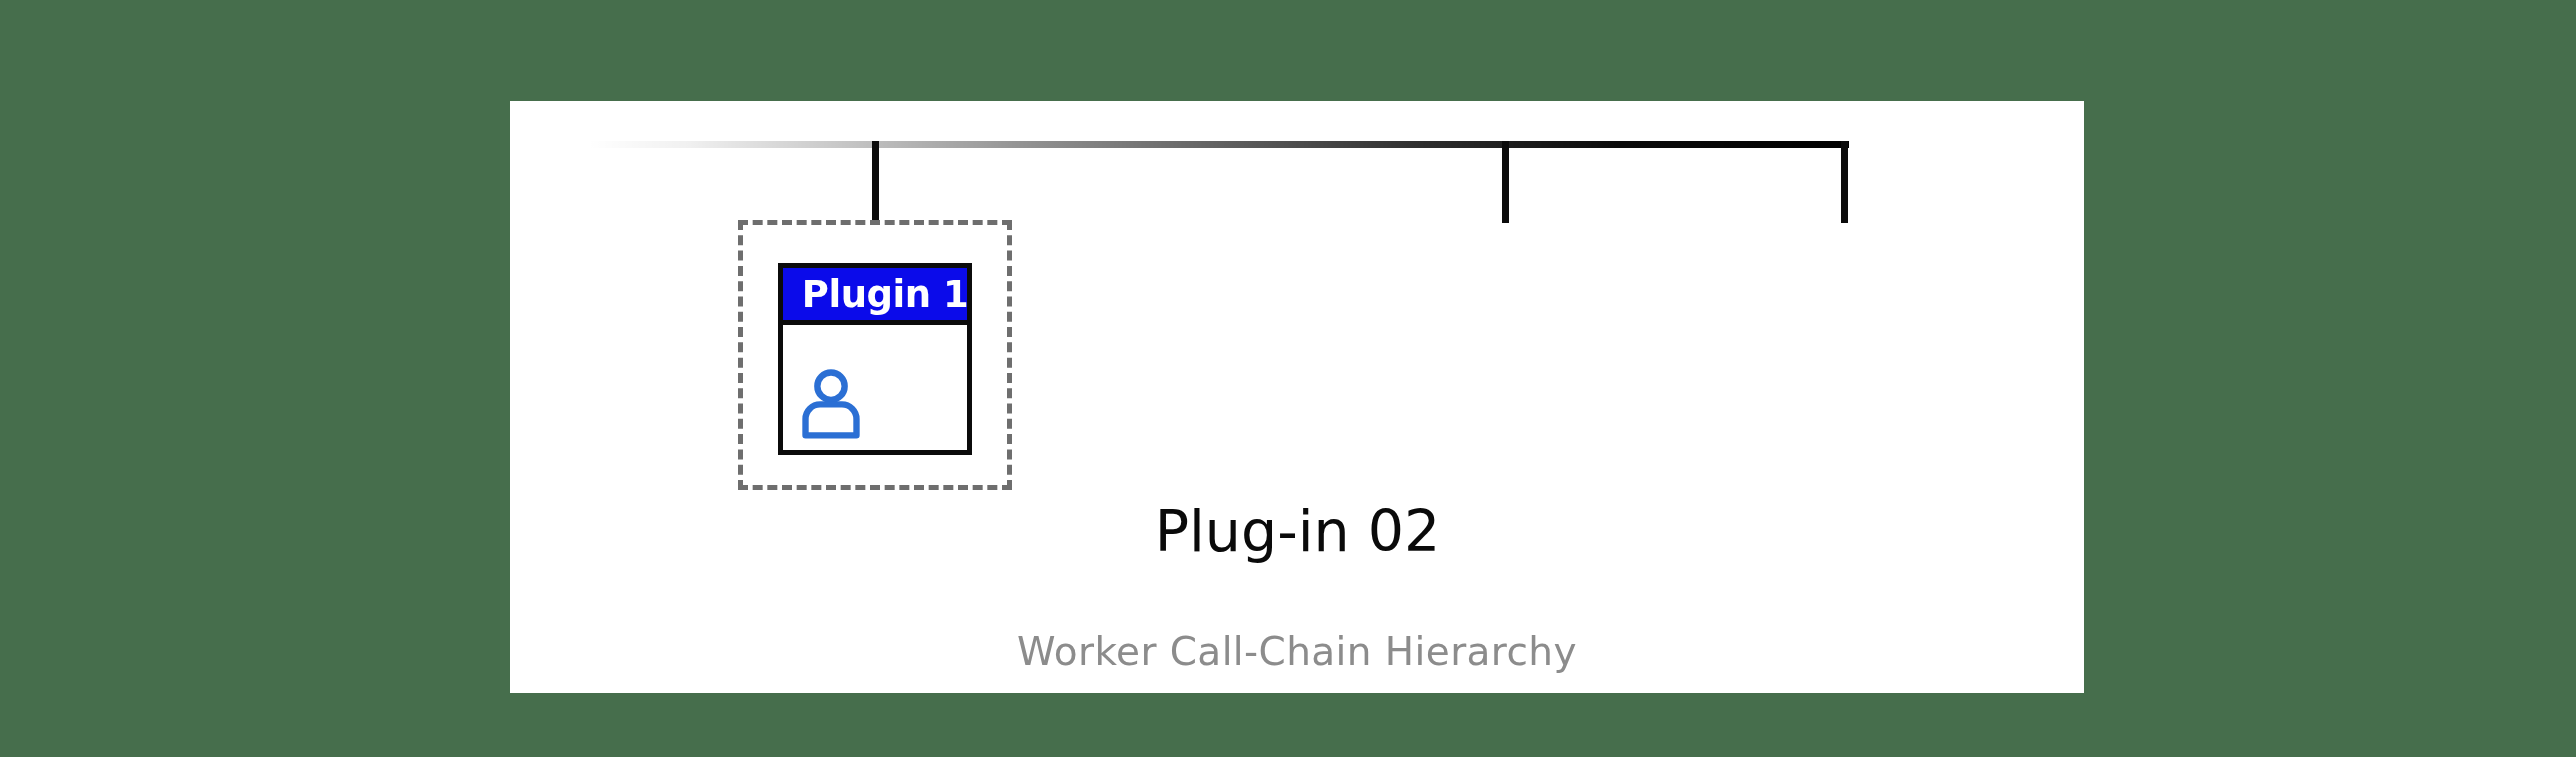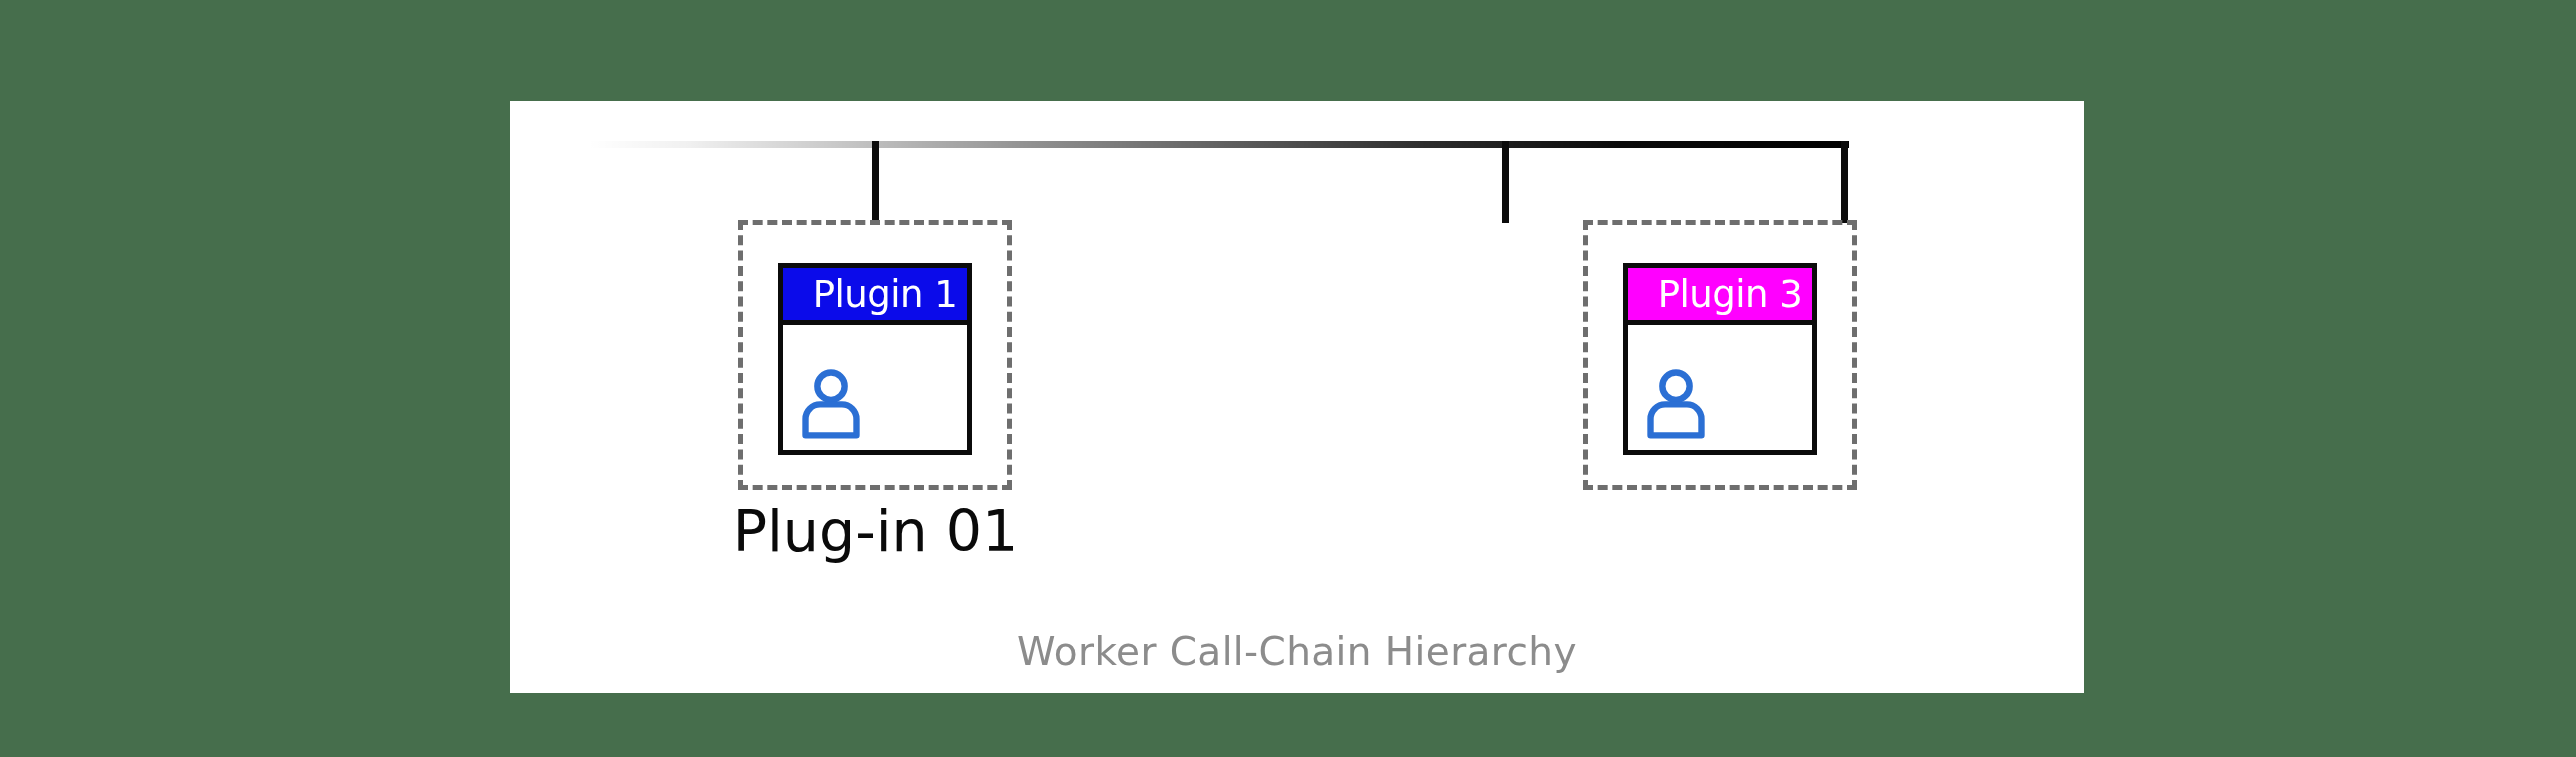--- a/index.html
+++ b/index.html
@@ -87,21 +87,21 @@
 
   .plugin-header {
     height: 57px;
     flex: 0 0 57px;
     display: flex;
     align-items: center;
     justify-content: center;
     border-bottom: 5.5px solid #0b0b0b;
     color: #ffffff;
     font-size: 37px;
-    font-weight: 400;
+    font-weight: 700;
     letter-spacing: -0.5px;
     line-height: 1;
     white-space: nowrap;
     padding-left: 20px;
   }
 
   .plugin-body {
     flex: 1 1 auto;
     position: relative;
     background: #ffffff;
@@ -164,34 +164,21 @@
         <div class="plugin-body">
           <span class="person-icon">
             <svg viewBox="0 0 72 78" fill="none" xmlns="http://www.w3.org/2000/svg">
               <circle cx="36" cy="20" r="15" stroke="#2b6fd4" stroke-width="7"></circle>
               <path d="M8 74 L8 56 A16 16 0 0 1 24 40 L48 40 A16 16 0 0 1 64 56 L64 74 Z" stroke="#2b6fd4" stroke-width="7" stroke-linejoin="round" fill="none"></path>
             </svg>
           </span>
         </div>
       </div>
     </div>
-    <div class="plugin-label l1">Plug-in 01</div>
 
+    <div class="plugin-label l2">Plug-in 02</div>
 
-    <div class="plugin-group g3">
-      <div class="plugin-card">
-        <div class="plugin-header" style="background-color: rgb(255, 0, 255);">Plugin 3</div>
-        <div class="plugin-body">
-          <span class="person-icon">
-            <svg viewBox="0 0 72 78" fill="none" xmlns="http://www.w3.org/2000/svg">
-              <circle cx="36" cy="20" r="15" stroke="#2b6fd4" stroke-width="7"></circle>
-              <path d="M8 74 L8 56 A16 16 0 0 1 24 40 L48 40 A16 16 0 0 1 64 56 L64 74 Z" stroke="#2b6fd4" stroke-width="7" stroke-linejoin="round" fill="none"></path>
-            </svg>
-          </span>
-        </div>
-      </div>
-    </div>
 
     <div id="figure-caption">Worker Call-Chain Hierarchy</div>
 
   </div>
 </div>
 
 
 </body></html>

